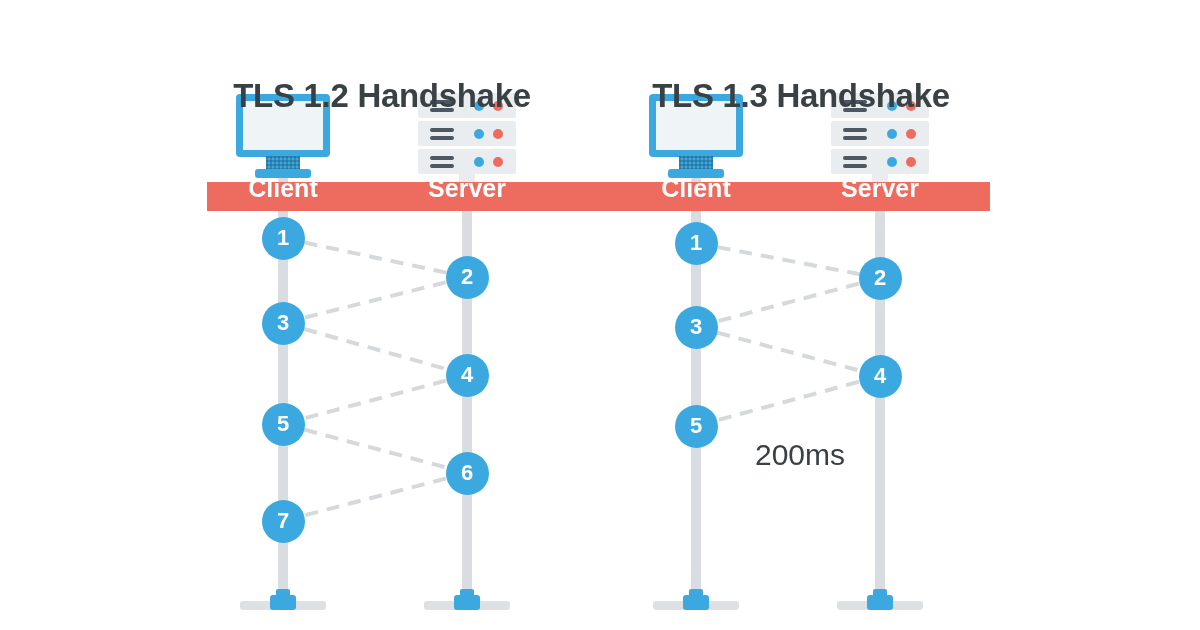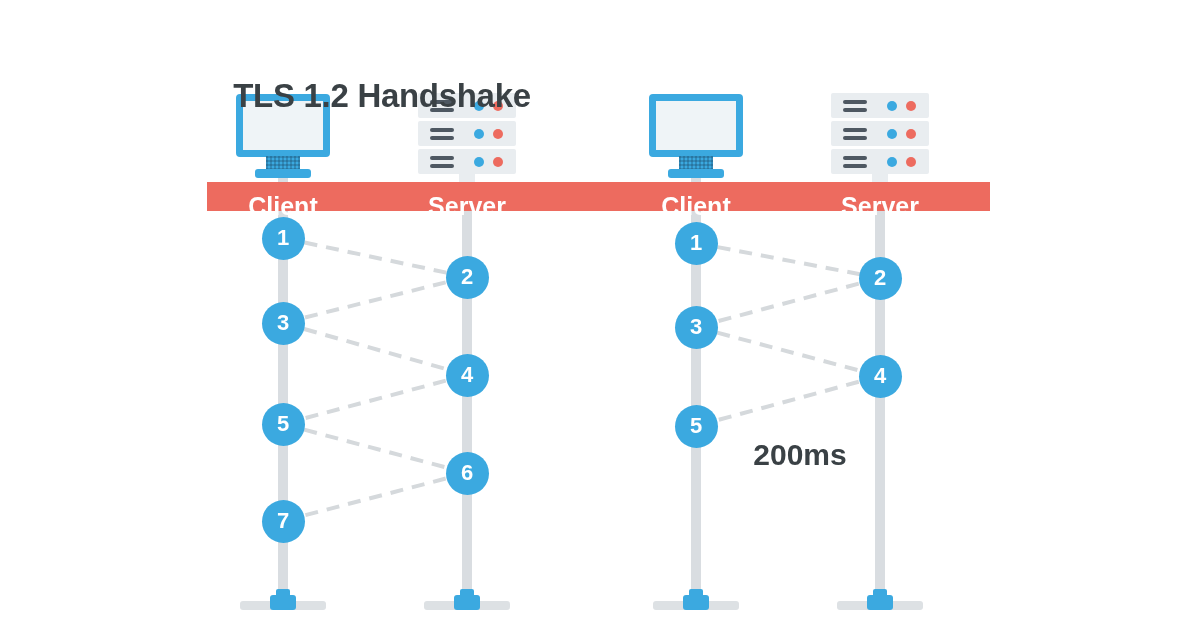--- a/index.html
+++ b/index.html
@@ -8,30 +8,30 @@
     font-family:"Liberation Sans","DejaVu Sans",sans-serif;
   }
   
   .title{
     position:absolute;top:33px;transform:translateX(-50%);
     font-size:33px;font-weight:bold;letter-spacing:-0.3px;
     color:var(--text,#3A4145);white-space:nowrap;z-index:6;margin-top:44px;
   }
   .rtt-label{
     position:absolute;transform:translateX(-50%);
-    font-size:30px;font-weight:bold;color:var(--text,#3A4145);
+    font-size:30px;font-weight:normal;color:var(--text,#3A4145);
     white-space:nowrap;z-index:6;
   }
   
   .band{
     position:absolute;left:207px;top:182px;width:783px;height:29px;
     background:var(--band,#ED6B5F);z-index:2;
   }
   .band-label{
-    position:absolute;top:192px;height:29px;line-height:28px;
+    position:absolute;top:174px;height:29px;line-height:28px;
     transform:translateX(-50%);
     font-size:25px;font-weight:bold;color:var(--label,#FFFFFF);
     white-space:nowrap;z-index:3;
   }
   
   .column{position:absolute;left:var(--x);top:0;width:0;height:630px;}
   .lifeline{
     position:absolute;left:-5px;top:176px;width:10px;height:419px;
     background:var(--line,#D9DDE1);z-index:1;
   }
@@ -92,20 +92,21 @@
     display:flex;align-items:center;justify-content:center;
     font-size:22px;font-weight:bold;
   }
 </style>
 </head>
 <body>
 
 <div id="canvas">
 
   <div class="title" style="left:382px">TLS 1.2 Handshake</div>
+  <div class="title" style="left:801px">TLS 1.3 Handshake</div>
 
   <div class="column" style="--x:283px">
     <div class="lifeline"></div>
     <div class="foot-bar"></div>
     <div class="plug-nub"></div>
     <div class="plug-body"></div>
     <div class="monitor-frame"></div>
     <div class="monitor-neck"></div>
     <div class="monitor-base"></div>
   </div>

